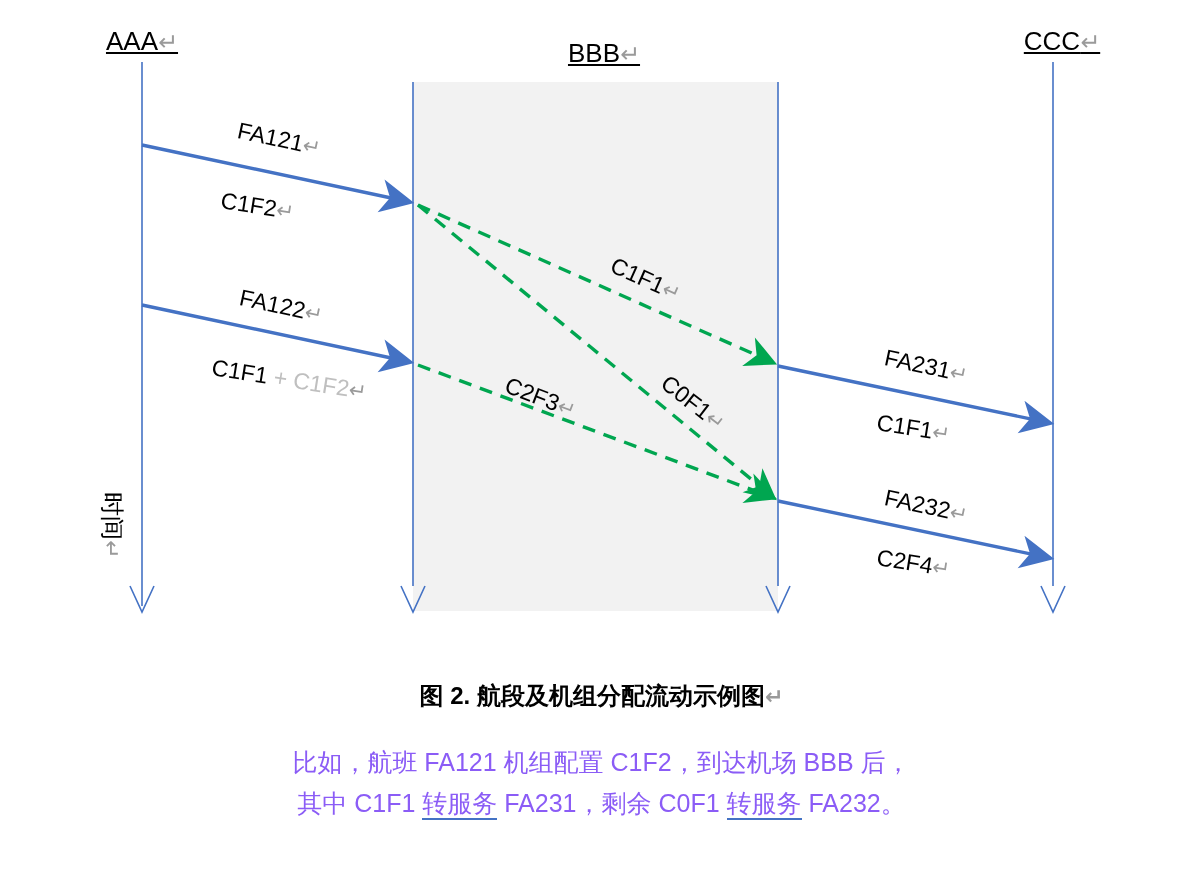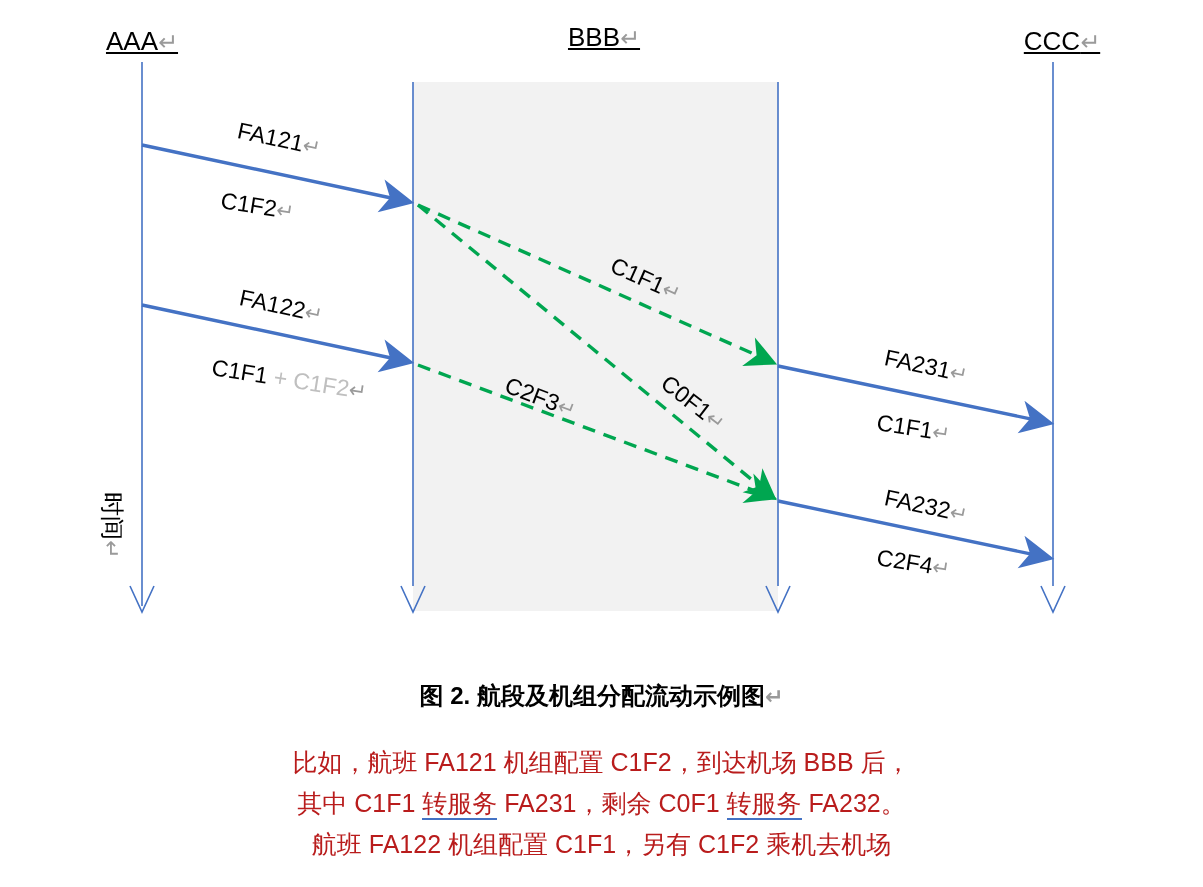--- a/index.html
+++ b/index.html
@@ -65,21 +65,21 @@
     color: #000000;
   }
   .body-text {
     position: absolute;
     left: 0;
     top: 742px;
     width: 1203px;
     text-align: center;
     font-size: 25px;
     line-height: 41px;
-    color: #b91c1c;
+    color: #8b5cf6;
   }
   .body-line { display: block; white-space: nowrap; }
   .spell-underline {
     border-bottom: 2px solid #4472c4;
     padding-bottom: 1px;
     margin-top: 6px;
   }
 </style>
 </head>
 <body>
@@ -126,21 +126,21 @@
   <line x1="778" y1="501" x2="1050" y2="558" stroke="#4472c4" stroke-width="3.4" marker-end="url(#blue-head)"></line>
 
   <line x1="418" y1="205" x2="774" y2="363" stroke="#00a650" stroke-width="3.4" stroke-dasharray="13 9" marker-end="url(#green-head)"></line>
   <line x1="418" y1="205" x2="774" y2="498" stroke="#00a650" stroke-width="3.4" stroke-dasharray="13 9" marker-end="url(#green-head)"></line>
   <line x1="418" y1="365" x2="774" y2="498" stroke="#00a650" stroke-width="3.4" stroke-dasharray="13 9" marker-end="url(#green-head)"></line>
 </svg>
 
 <div class="lifeline-label" style="left:142px; top:28px;">
   <span>AAA</span><span class="pilcrow">↵</span>
 </div>
-<div class="lifeline-label" style="left:604px; top:24px;">
+<div class="lifeline-label" style="left:604px; top:40px;">
   <span>BBB</span><span class="pilcrow">↵</span>
 </div>
 <div class="lifeline-label" style="left:1062px; top:28px;">
   <span>CCC</span><span class="pilcrow">↵</span>
 </div>
 
 <div class="time-label" style="left:128px; top:492px;">
   <span>时间</span><span class="pilcrow">↵</span>
 </div>
 
@@ -182,14 +182,13 @@
   <span>C2F4</span><span class="msg-sub"></span><span class="pilcrow">↵</span>
 </div>
 
 <div class="caption">
   <span>图 2. 航段及机组分配流动示例图</span><span class="pilcrow">↵</span>
 </div>
 
 <div class="body-text">
   <span class="body-line">比如，航班 FA121 机组配置 C1F2，到达机场 BBB 后，</span>
   <span class="body-line"><span>其中 C1F1 </span><span class="spell-underline">转服务</span><span> FA231，剩余 C0F1 </span><span class="spell-underline">转服务</span><span> FA232。</span></span>
-  <span class="body-line">航班 FA122 机组配置 C1F1，另有 C1F2 乘机去机场</span>
 </div>
 
 </body></html>

